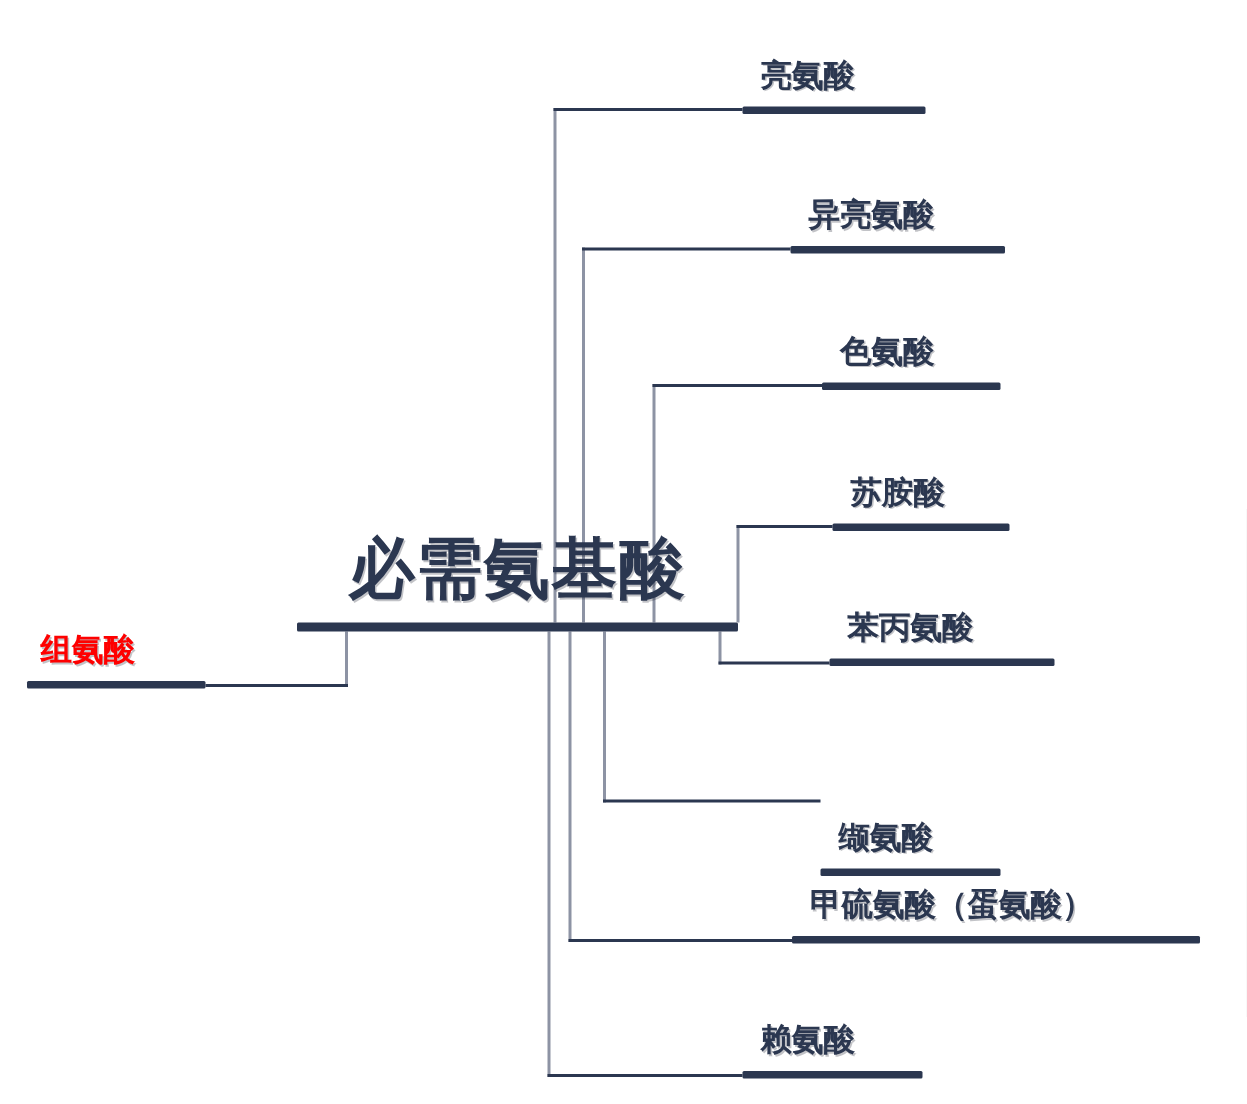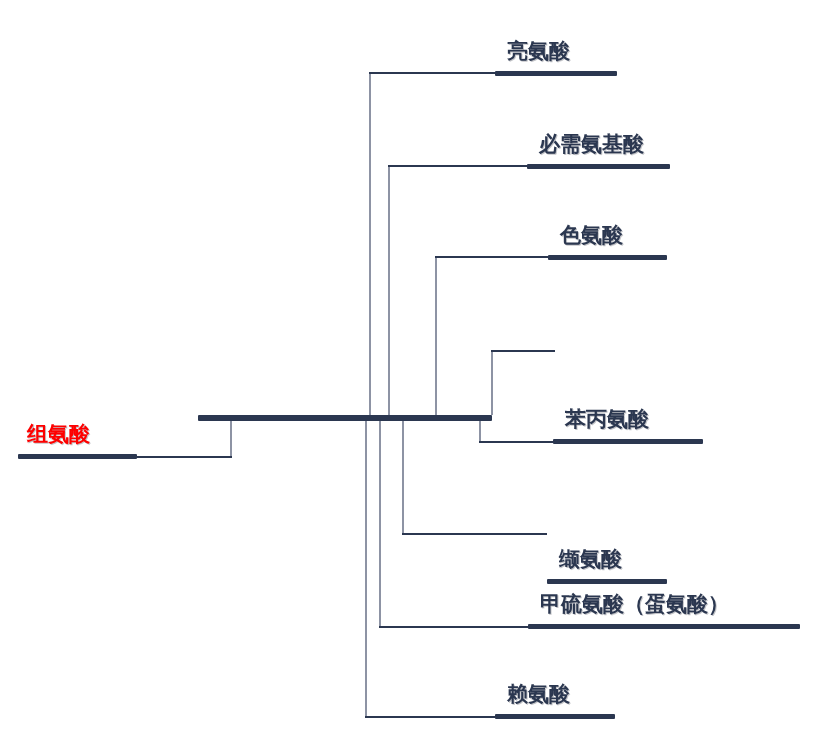--- a/index.html
+++ b/index.html
@@ -92,38 +92,43 @@
   <div class="conn h" id="ch1"></div>
   <div class="conn h" id="ch2"></div>
   <div class="conn h" id="ch3"></div>
   <div class="conn h" id="ch4"></div>
   <div class="conn h" id="ch5"></div>
   <div class="conn h" id="ch6"></div>
   <div class="conn h" id="ch7"></div>
   <div class="conn h" id="chL"></div>
 
   <div class="node central">
+    <span class="label">必需氨基酸</span>
     <div class="underline"></div>
   </div>
 
   <div class="node hist">
     <span class="label">组氨酸</span>
     <div class="underline"></div>
   </div>
 
   <div class="node b0">
     <span class="label">亮氨酸</span>
     <div class="underline"></div>
   </div>
   <div class="node b1">
-    <span class="label">必需氨基酸</span>
+    <span class="label">异亮氨酸</span>
     <div class="underline"></div>
   </div>
   <div class="node b2">
     <span class="label">色氨酸</span>
+    <div class="underline"></div>
+  </div>
+  <div class="node b3">
+    <span class="label">苏胺酸</span>
     <div class="underline"></div>
   </div>
   <div class="node b4">
     <span class="label">苯丙氨酸</span>
     <div class="underline"></div>
   </div>
   <div class="node b5">
     <span class="label">缬氨酸</span>
     <div class="underline"></div>
   </div>

